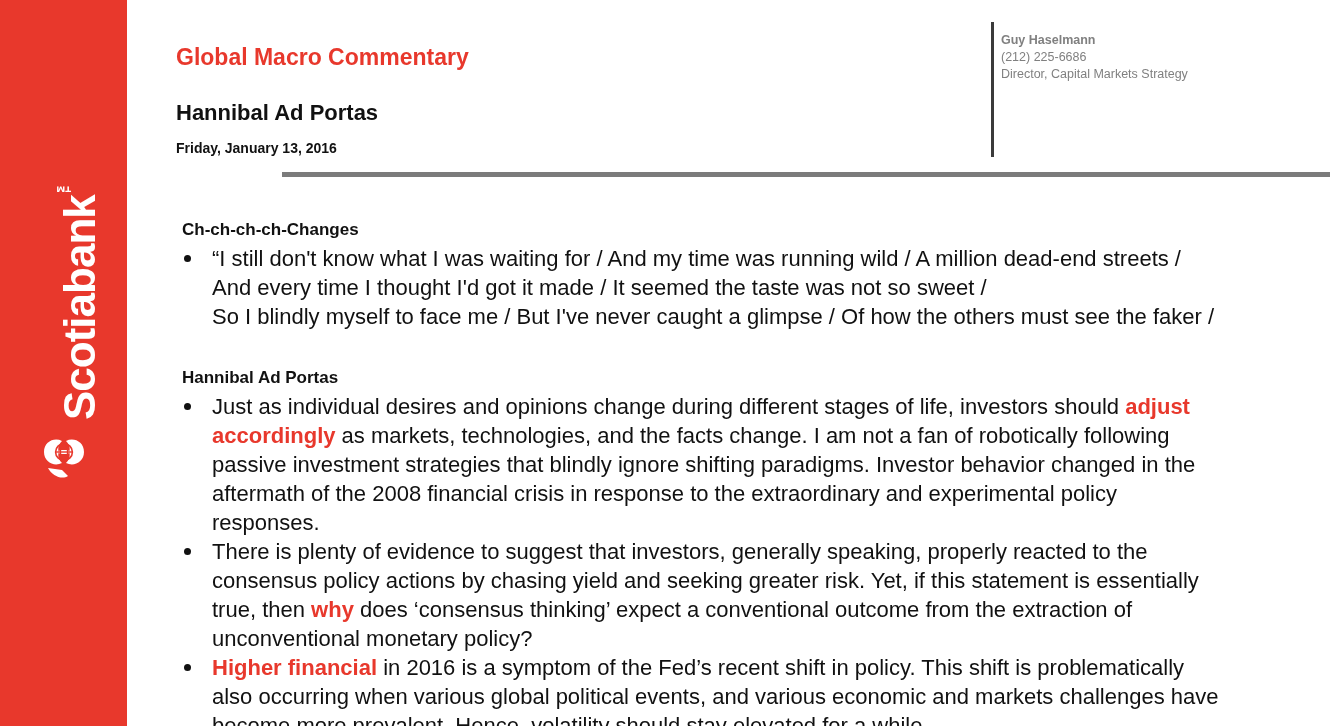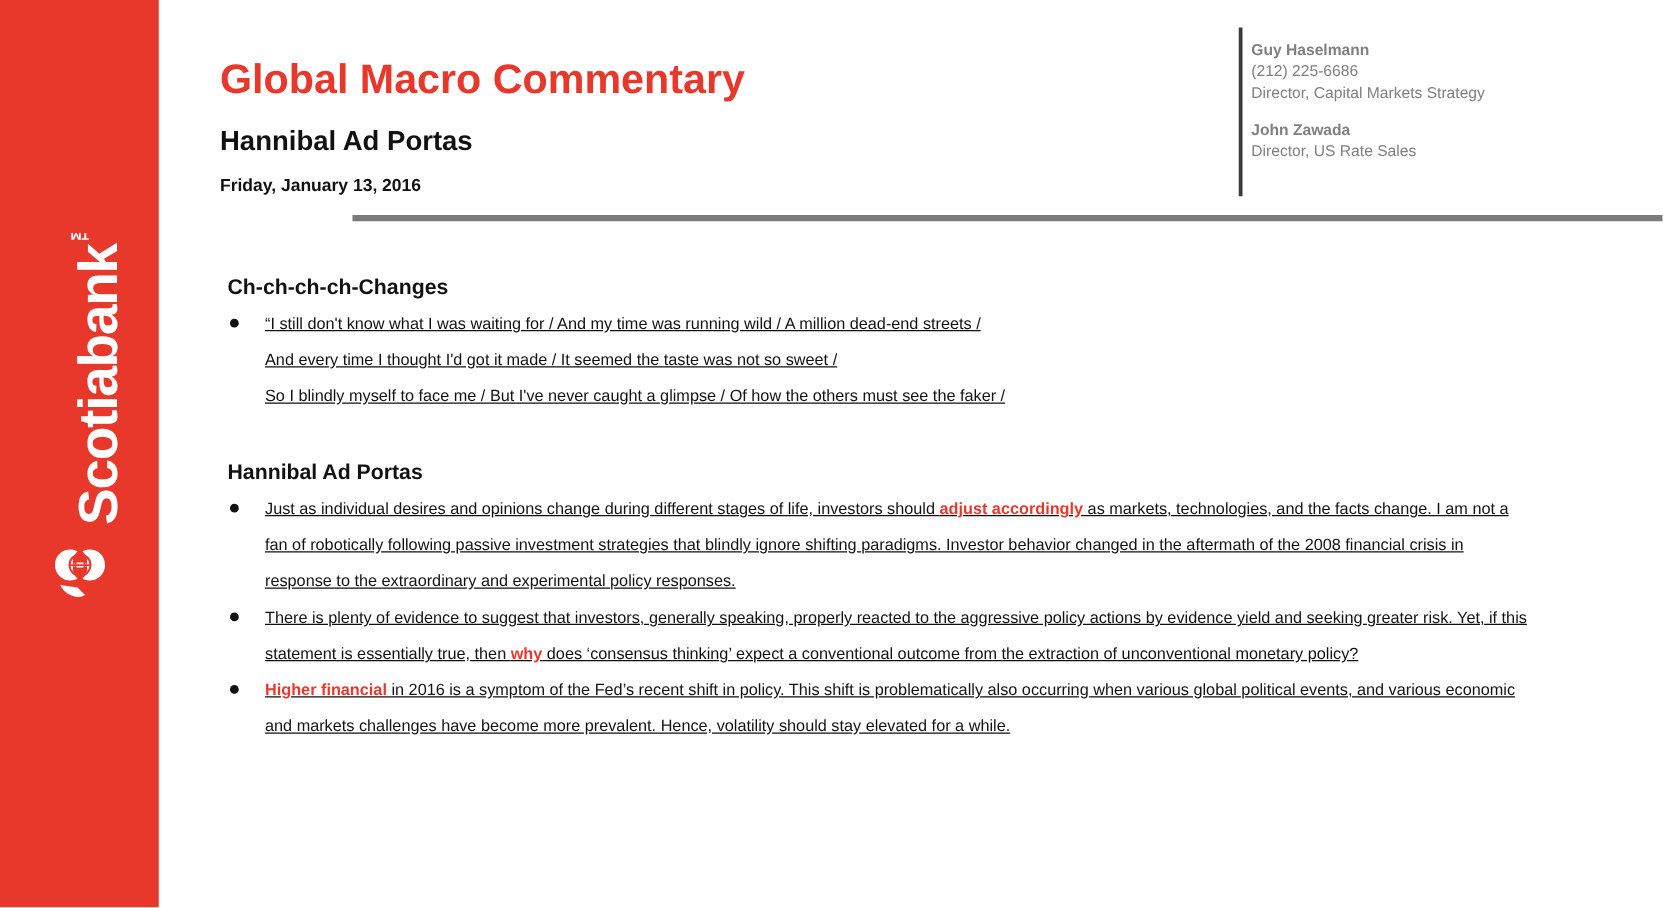--- a/index.html
+++ b/index.html
@@ -51,21 +51,21 @@
 
   
   .header {
     position: absolute;
     left: 127px; top: 0;
     width: 1203px; height: 180px;
   }
   .doc-title {
     position: absolute;
     left: 49px; top: 44px;
-    font-size: 33px;
+    font-size: 23px;
     font-weight: bold;
     color: #e8382c;
     letter-spacing: 0px;
     white-space: nowrap;
   }
   .doc-subtitle {
     position: absolute;
     left: 49px; top: 100px;
     font-size: 22px;
     font-weight: bold;
@@ -135,25 +135,24 @@
 
   ul.bullets {
     list-style: none;
     margin: 3px 0 0 0;
     padding: 0;
   }
   ul.bullets > li {
     position: relative;
     margin: 0 0 0 37px;
     padding-left: 30px;
-    font-size: 13px;
+    font-size: 22px;
     color: #111111;
     line-height: 29px;
     max-width: 1045px;
-    text-decoration: underline;
   }
   ul.bullets > li .bullet-dot {
     position: absolute;
     left: 2px; top: 11px;
     width: 7px; height: 7px;
     border-radius: 50%;
     background: #111111;
   }
   .hl { color: #e8382c; font-weight: bold; }
   .nowrap-line { display: block; }
@@ -184,24 +183,20 @@
     <div class="doc-subtitle">Hannibal Ad Portas</div>
     <div class="doc-date">Friday, January 13, 2016</div>
 
     <div class="contact-divider"></div>
     <div class="contacts">
       <div class="contact-block">
         <div class="contact-name">Guy Haselmann</div>
         <div class="contact-line">(212) 225-6686</div>
         <div class="contact-line">Director, Capital Markets Strategy</div>
       </div>
-      <div class="contact-block">
-        <div class="contact-name">John Zawada</div>
-        <div class="contact-line">Director, US Rate Sales</div>
-      </div>
     </div>
 
     <div class="header-rule"></div>
   </div>
 
   <div class="body-area">
 
     <div class="section">
       <div class="section-heading first">Ch-ch-ch-ch-Changes</div>
       <ul class="bullets">
@@ -216,21 +211,21 @@
 
     <div class="section">
       <div class="section-heading">Hannibal Ad Portas</div>
       <ul class="bullets">
         <li>
           <span class="bullet-dot"></span>
           <span>Just as individual desires and opinions change during different stages of life, investors should </span><span class="hl">adjust accordingly</span><span> as markets, technologies, and the facts change. I am not a fan of robotically following passive investment strategies that blindly ignore shifting paradigms. Investor behavior changed in the aftermath of the 2008 financial crisis in response to the extraordinary and experimental policy responses.</span>
         </li>
         <li>
           <span class="bullet-dot"></span>
-          <span>There is plenty of evidence to suggest that investors, generally speaking, properly reacted to the aggressive policy actions by evidence yield and seeking greater risk. Yet, if this statement is essentially true, then </span><span class="hl">why</span><span> does ‘consensus thinking’ expect a conventional outcome from the extraction of unconventional monetary policy?</span>
+          <span>There is plenty of evidence to suggest that investors, generally speaking, properly reacted to the consensus policy actions by chasing yield and seeking greater risk. Yet, if this statement is essentially true, then </span><span class="hl">why</span><span> does ‘consensus thinking’ expect a conventional outcome from the extraction of unconventional monetary policy?</span>
         </li>
         <li>
           <span class="bullet-dot"></span>
           <span class="hl">Higher financial</span><span> in 2016 is a symptom of the Fed’s recent shift in policy. This shift is problematically also occurring when various global political events, and various economic and markets challenges have become more prevalent.  Hence, volatility should stay elevated for a while.</span>
         </li>
       </ul>
     </div>
 
   </div>
 </div>

